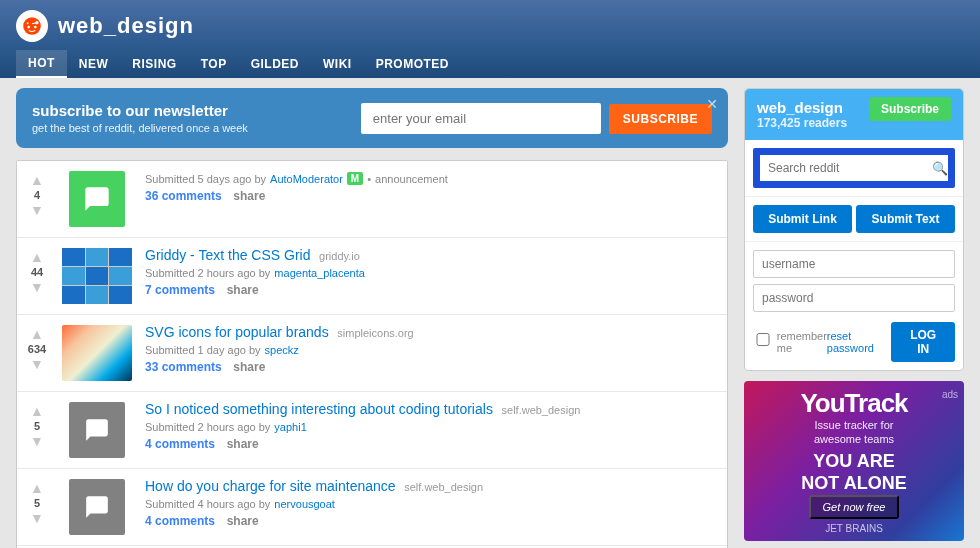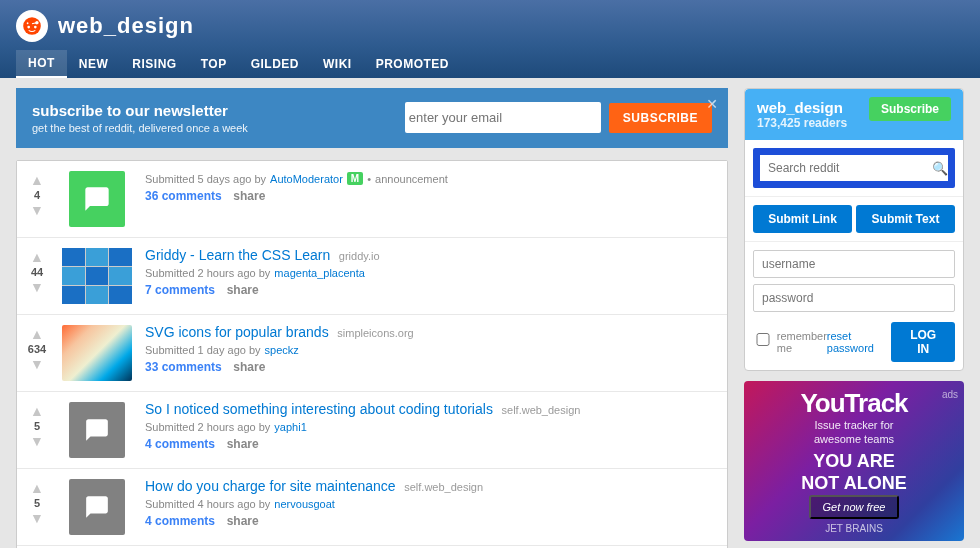--- a/index.html
+++ b/index.html
@@ -63,50 +63,50 @@
     }
     #sidebar {
       width: 220px;
       flex-shrink: 0;
       margin-left: 16px;
     }
 
     
     #newsletter-banner {
       background: #3d87c3;
-      border-radius: 0;
+      border-radius: 8px;
       padding: 14px 16px;
       margin-bottom: 12px;
       display: flex;
-      align-items: flex-start;
+      align-items: flex-end;
       justify-content: space-between;
       position: relative;
       color: white;
     }
     #newsletter-banner .close-btn {
       position: absolute;
       top: 8px; right: 10px;
       color: white;
       cursor: pointer;
       font-size: 14px;
       opacity: 0.7;
     }
     .newsletter-text h3 { font-size: 15px; font-weight: bold; margin-bottom: 3px; }
     .newsletter-text p { font-size: 11px; opacity: 0.9; }
     .newsletter-form {
       display: flex;
       gap: 8px;
       align-items: center;
     }
     .newsletter-form input {
-      padding: 8px 4px;
+      padding: 8px 12px;
       border: none;
       border-radius: 2px;
       font-size: 13px;
-      width: 196px;
+      width: 240px;
       outline: none;
     }
     .subscribe-btn {
       background: #ff6314;
       color: white;
       border: none;
       padding: 8px 14px;
       font-size: 12px;
       font-weight: bold;
       border-radius: 2px;
@@ -463,21 +463,21 @@
             <div></div>
               <div></div>
               <div></div>
             <div></div>
               <div></div>
               <div></div>
           </div>
         </div>
         <div class="post-body">
           <div>
-            <a class="post-title">Griddy - Learn the CSS Learn</a>
+            <a class="post-title">Griddy - Text the CSS Grid</a>
             <span class="post-domain">griddy.io</span>
           </div>
           <div class="post-meta">
             <span>Submitted 2 hours ago by</span>
             <span style="color:#0079d3;cursor:pointer;">magenta_placenta</span>
           </div>
           <div class="post-links">
             <a class="comments">7 comments</a>
             <a>share</a>
           </div>

